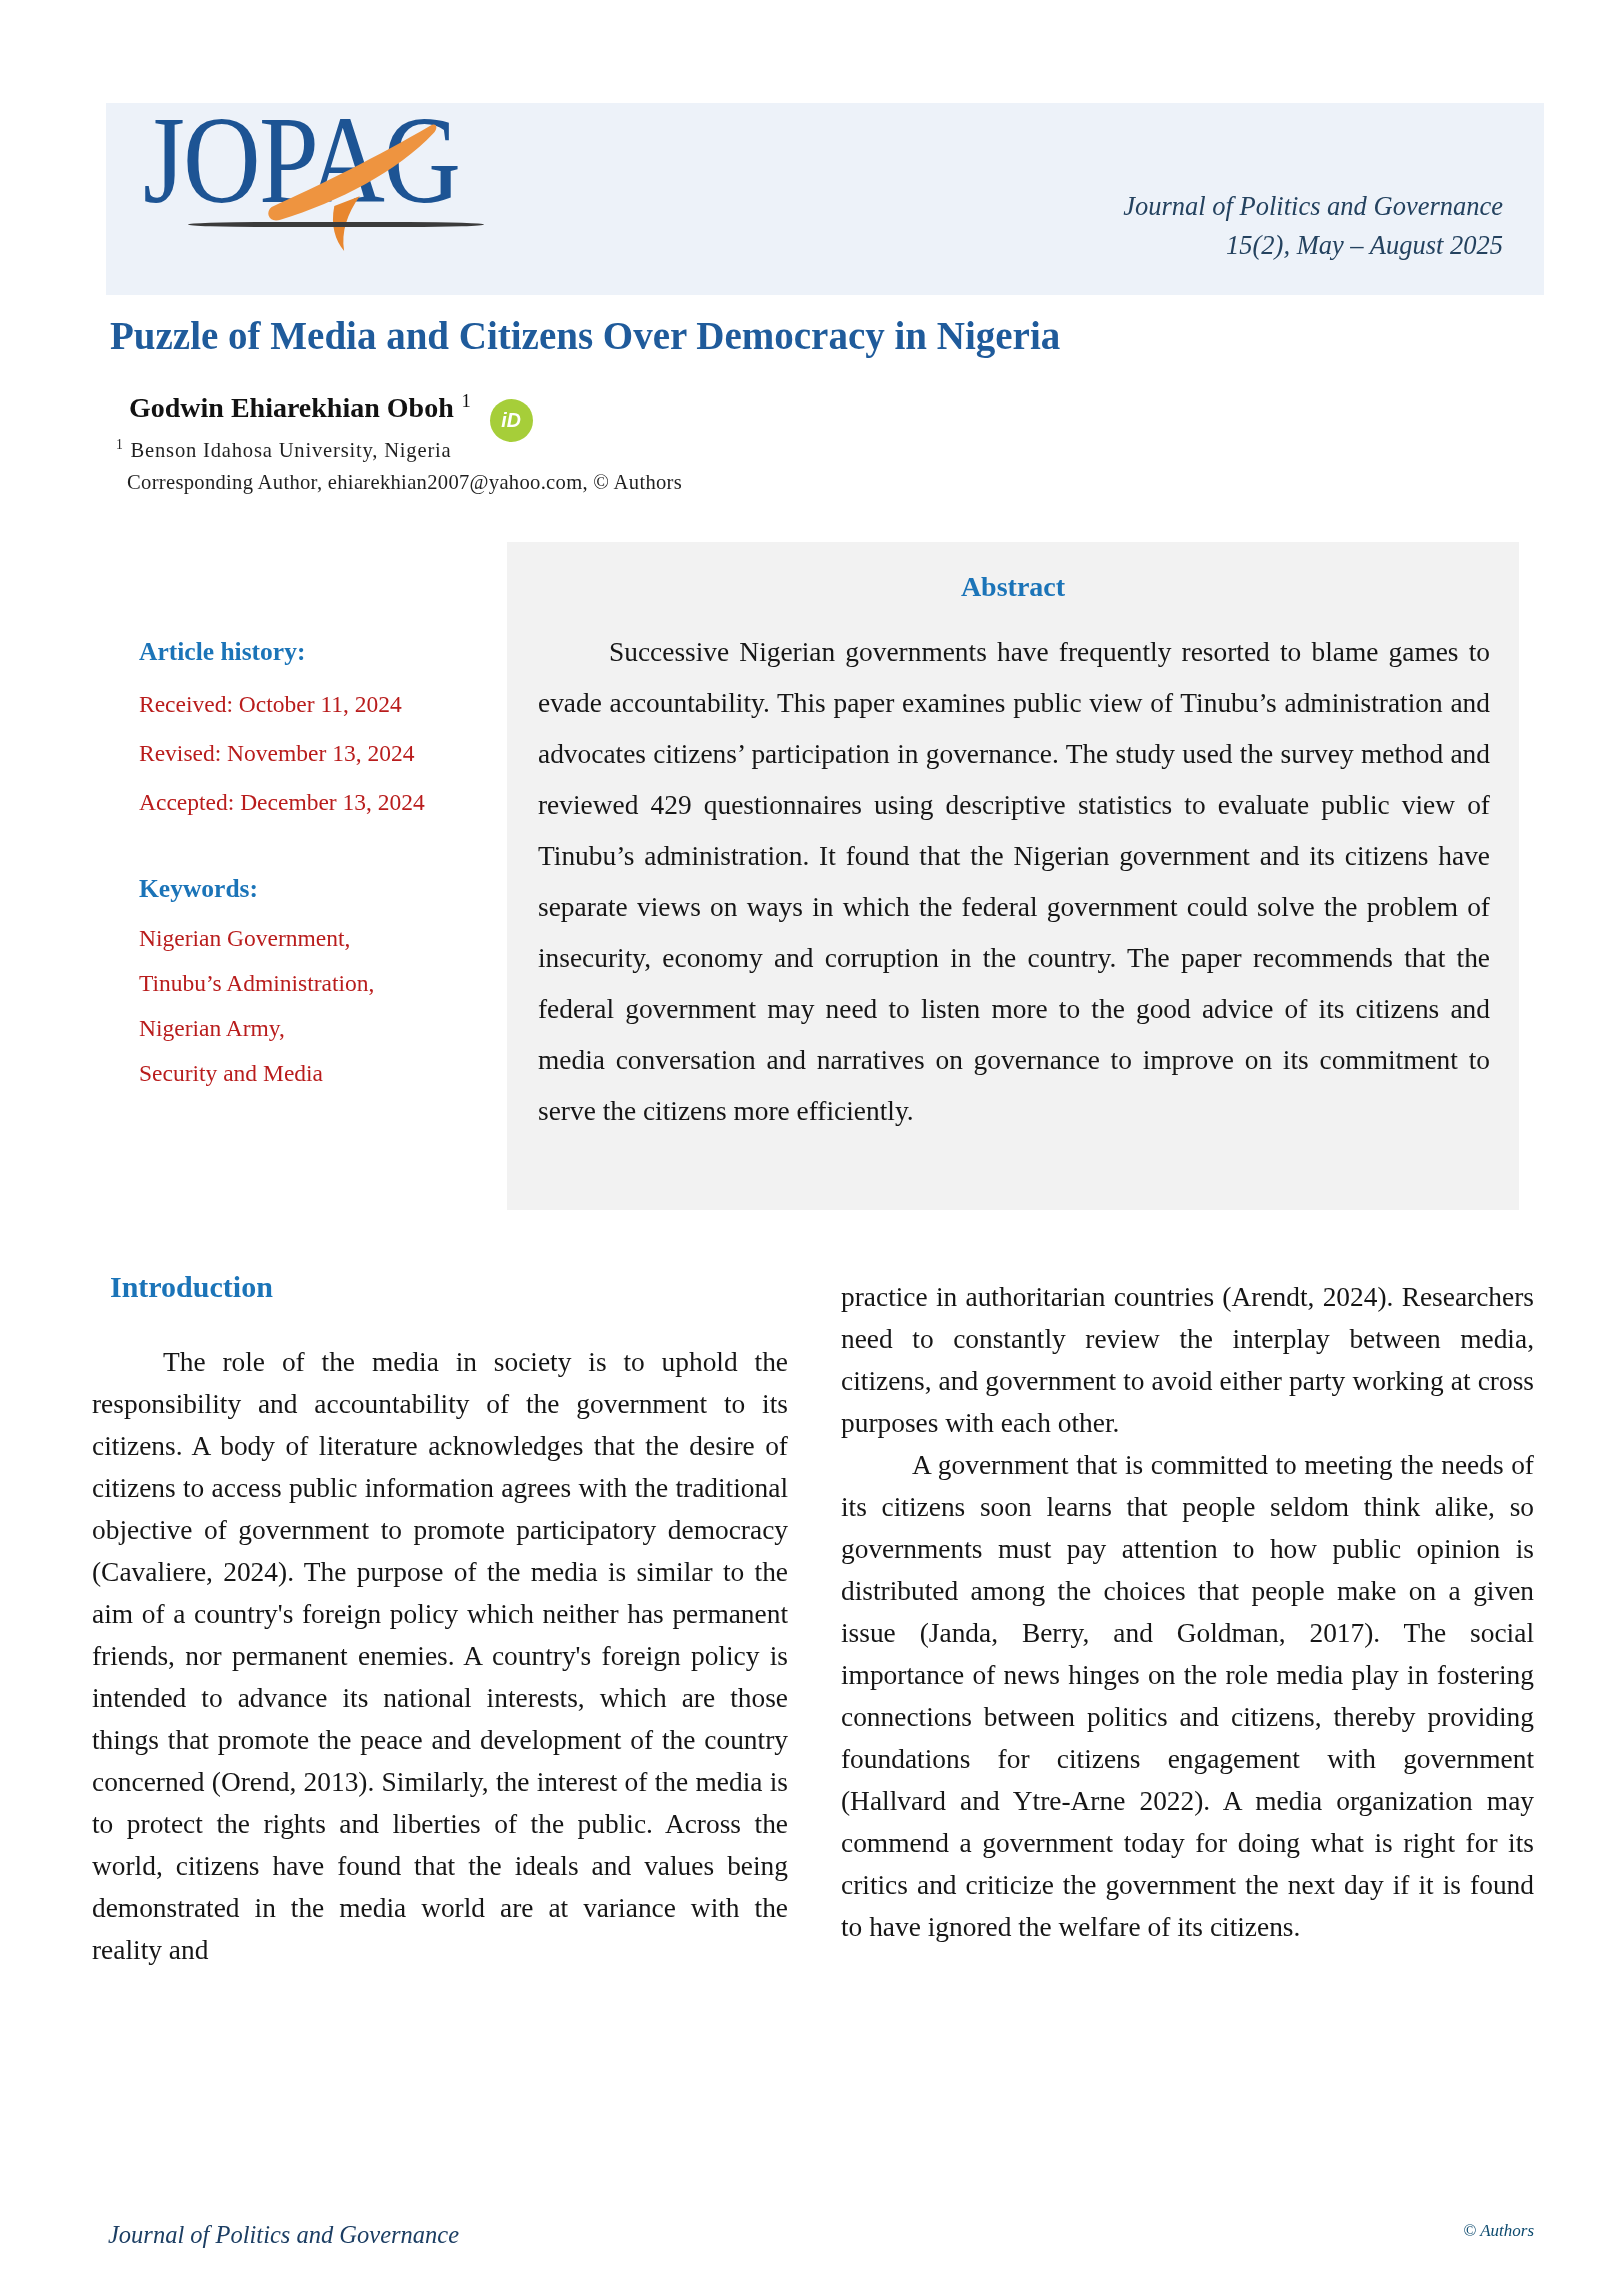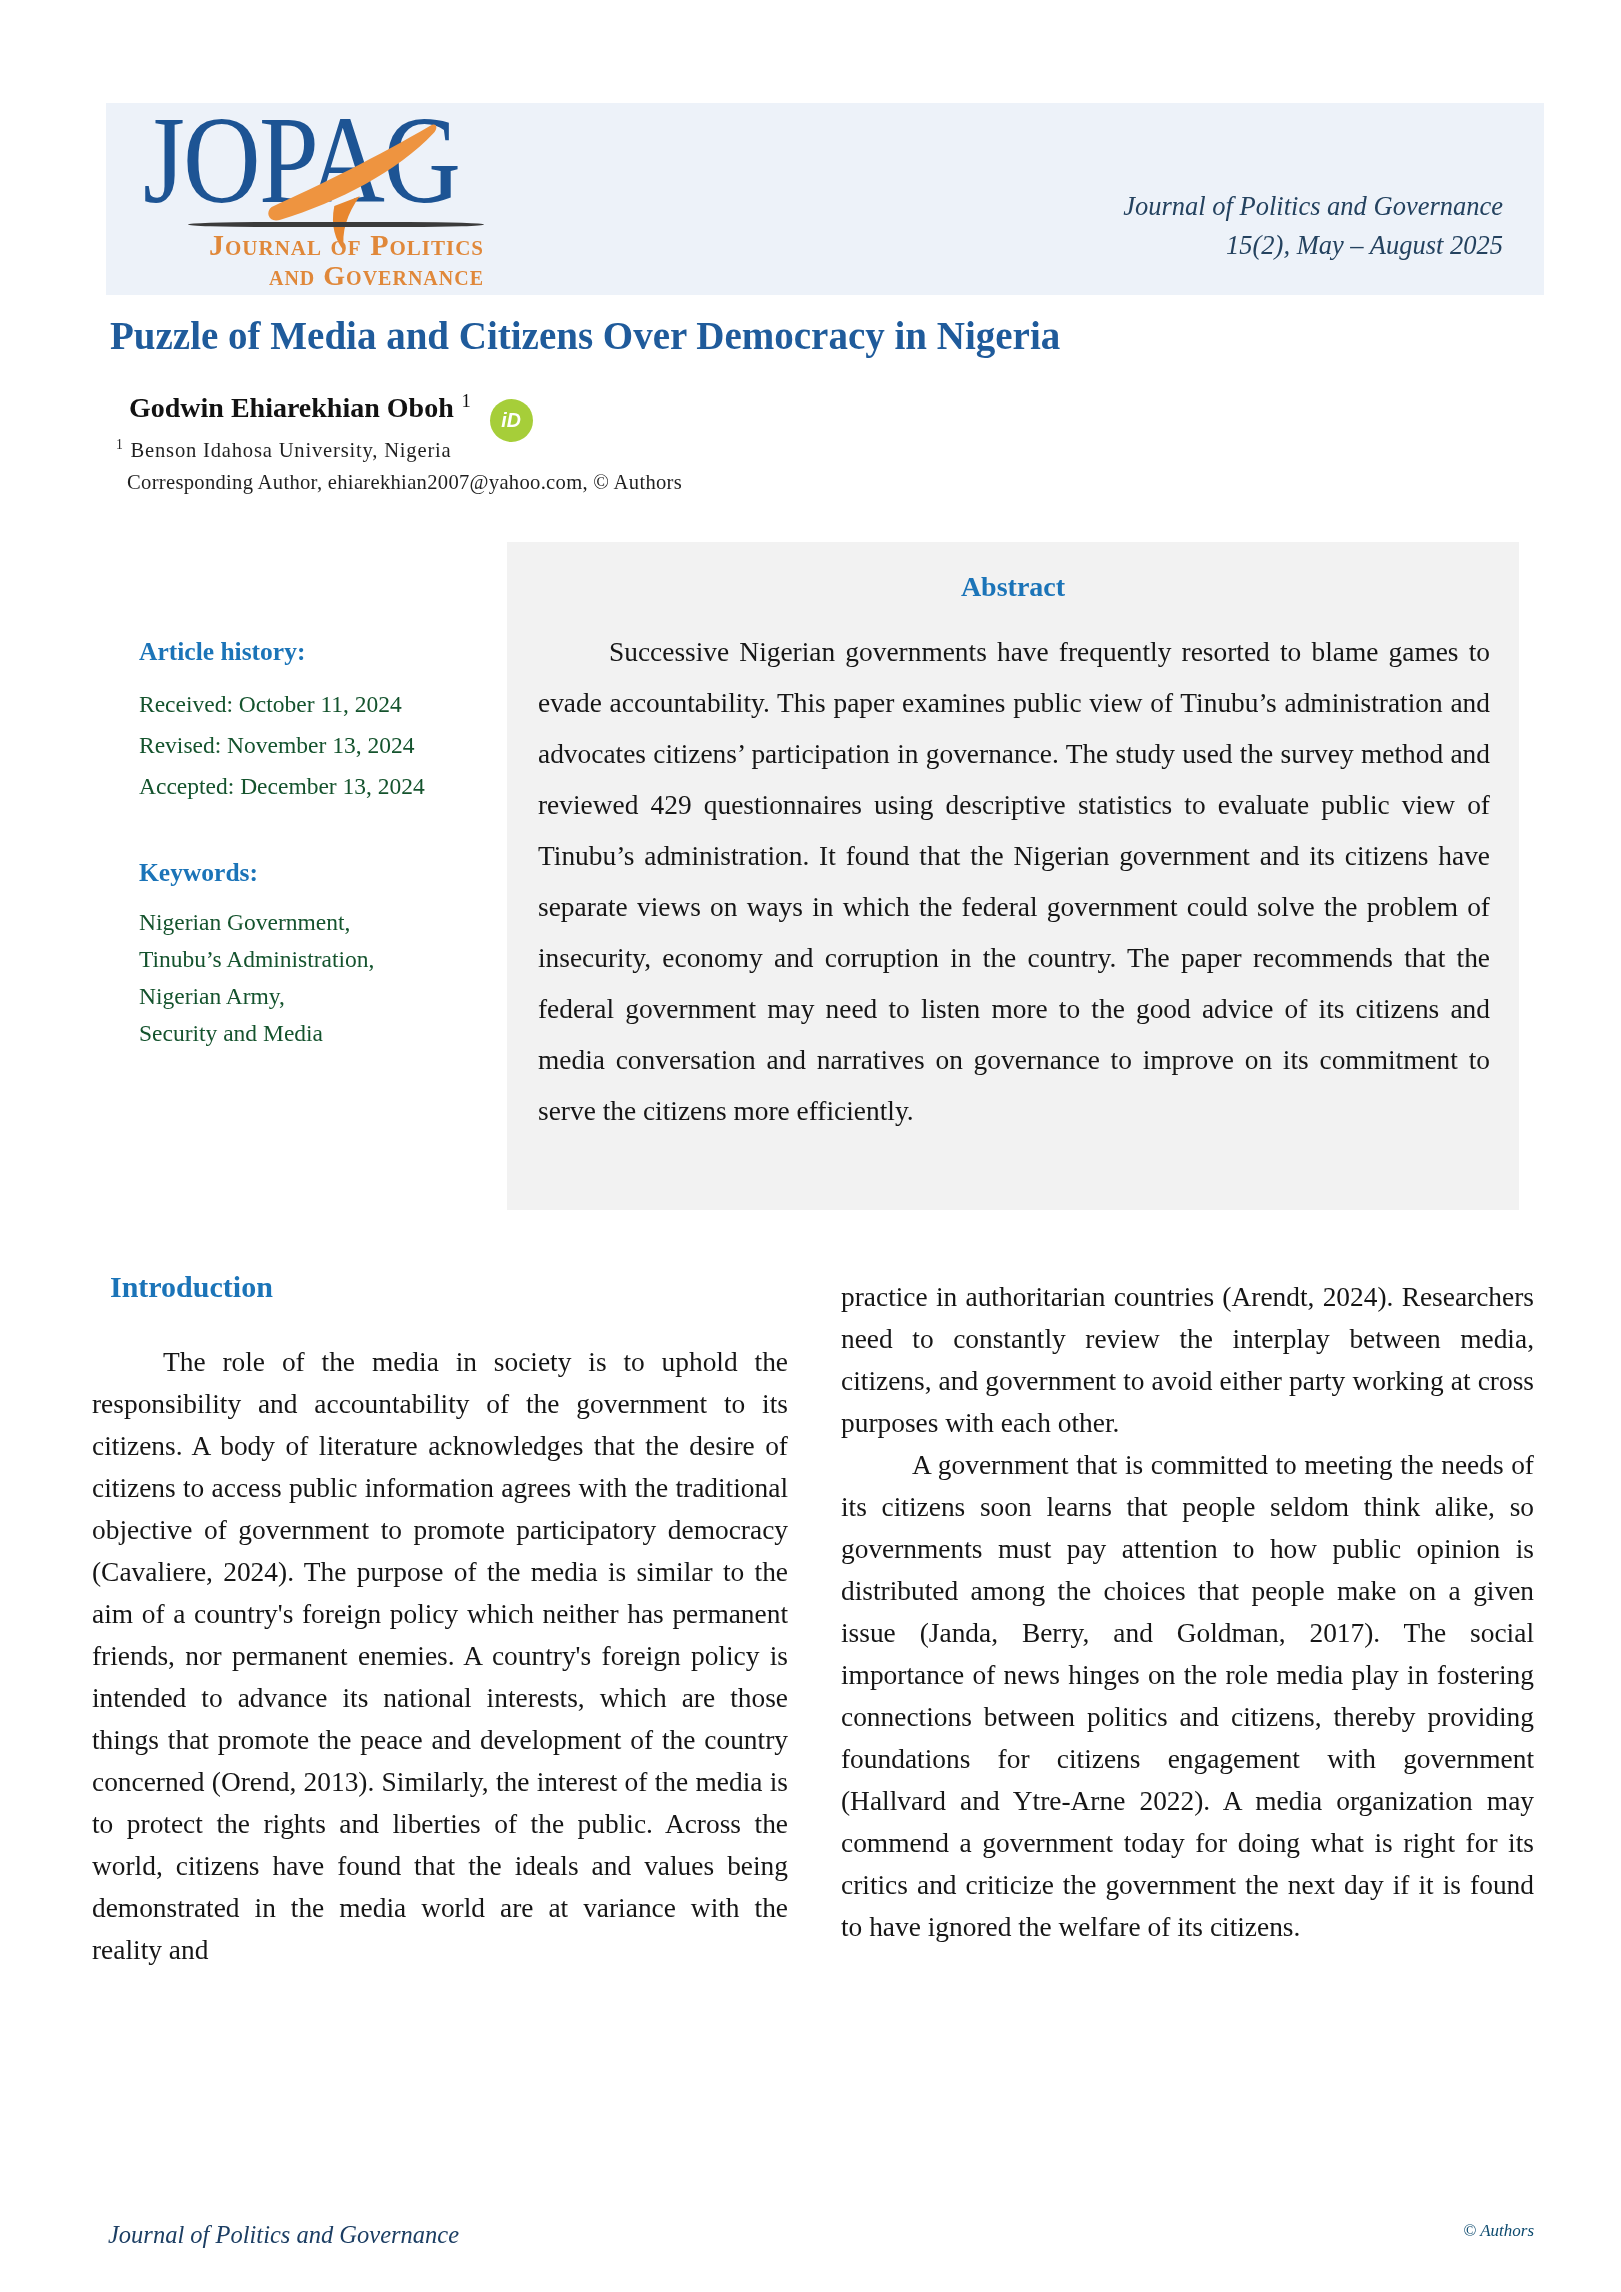--- a/index.html
+++ b/index.html
@@ -56,21 +56,21 @@
     font-family:"Liberation Sans", sans-serif;
     font-size:19.6px;font-weight:700;color:#ffffff;line-height:43px;font-style:italic;
   }
   .affil{position:absolute;left:116px;top:437px;font-size:20.6px;letter-spacing:0.8px;color:#1f1f1f;}
   .affil sup{font-size:13.7px;margin-right:6.9px;}
   .corresp{position:absolute;left:127px;top:471px;font-size:20.6px;letter-spacing:0.3px;color:#1f1f1f;}
 
   
   .sidebar{position:absolute;left:139px;top:637px;width:353px;}
   .side-h{color:#1b74b8;font-weight:700;font-size:25.5px;line-height:29px;margin-bottom:17.6px;}
-  .side-line{font-size:23.5px;line-height:41px;color:#14532d;}
+  .side-line{font-size:23.5px;line-height:41px;color:#b91c1c;margin-top:8px;}
   .kw-h{margin-top:51px;}
   .kw{line-height:37px;}
 
   
   .abstract{position:absolute;left:507px;top:542px;width:1012px;height:668px;background:#f2f2f2;}
   .abs-h{margin-top:29px;text-align:center;color:#1b74b8;font-weight:700;font-size:28px;}
   .abs-p{
     margin:23.5px 29px 0 31px;
     font-size:27.4px;line-height:51px;text-align:justify;text-indent:71px;color:#161616;
   }
@@ -96,24 +96,20 @@
 <div class="page">
 
   <header class="band">
     <div class="logo">
       <div class="logo-acronym">JOPAG</div>
       <svg class="swoosh" width="412" height="186" viewBox="0 0 420 190">
         <path d="M 131 97 C 180 75, 240 45, 293 14 C 299 10, 302 16, 296 22 C 260 60, 200 92, 140 110 C 128 114, 124 102, 131 97 Z" fill="#ee9440"></path>
         <path d="M 205 142 C 202 122, 208 104, 221 86 L 195 96 C 191 116, 196 131, 205 142 Z" fill="#e8872f"></path>
       </svg>
       <div class="logo-rule"></div>
-      <div class="logo-sub">
-        <div class="l1">Journal of Politics</div>
-        <div class="l2">and Governance</div>
-      </div>
     </div>
     <div class="issue">
       <div>Journal of Politics and Governance</div>
       <div>15(2), May – August 2025</div>
     </div>
   </header>
 
   <h1 class="title">Puzzle of Media and Citizens Over Democracy in Nigeria</h1>
 
   <div class="author-line">

